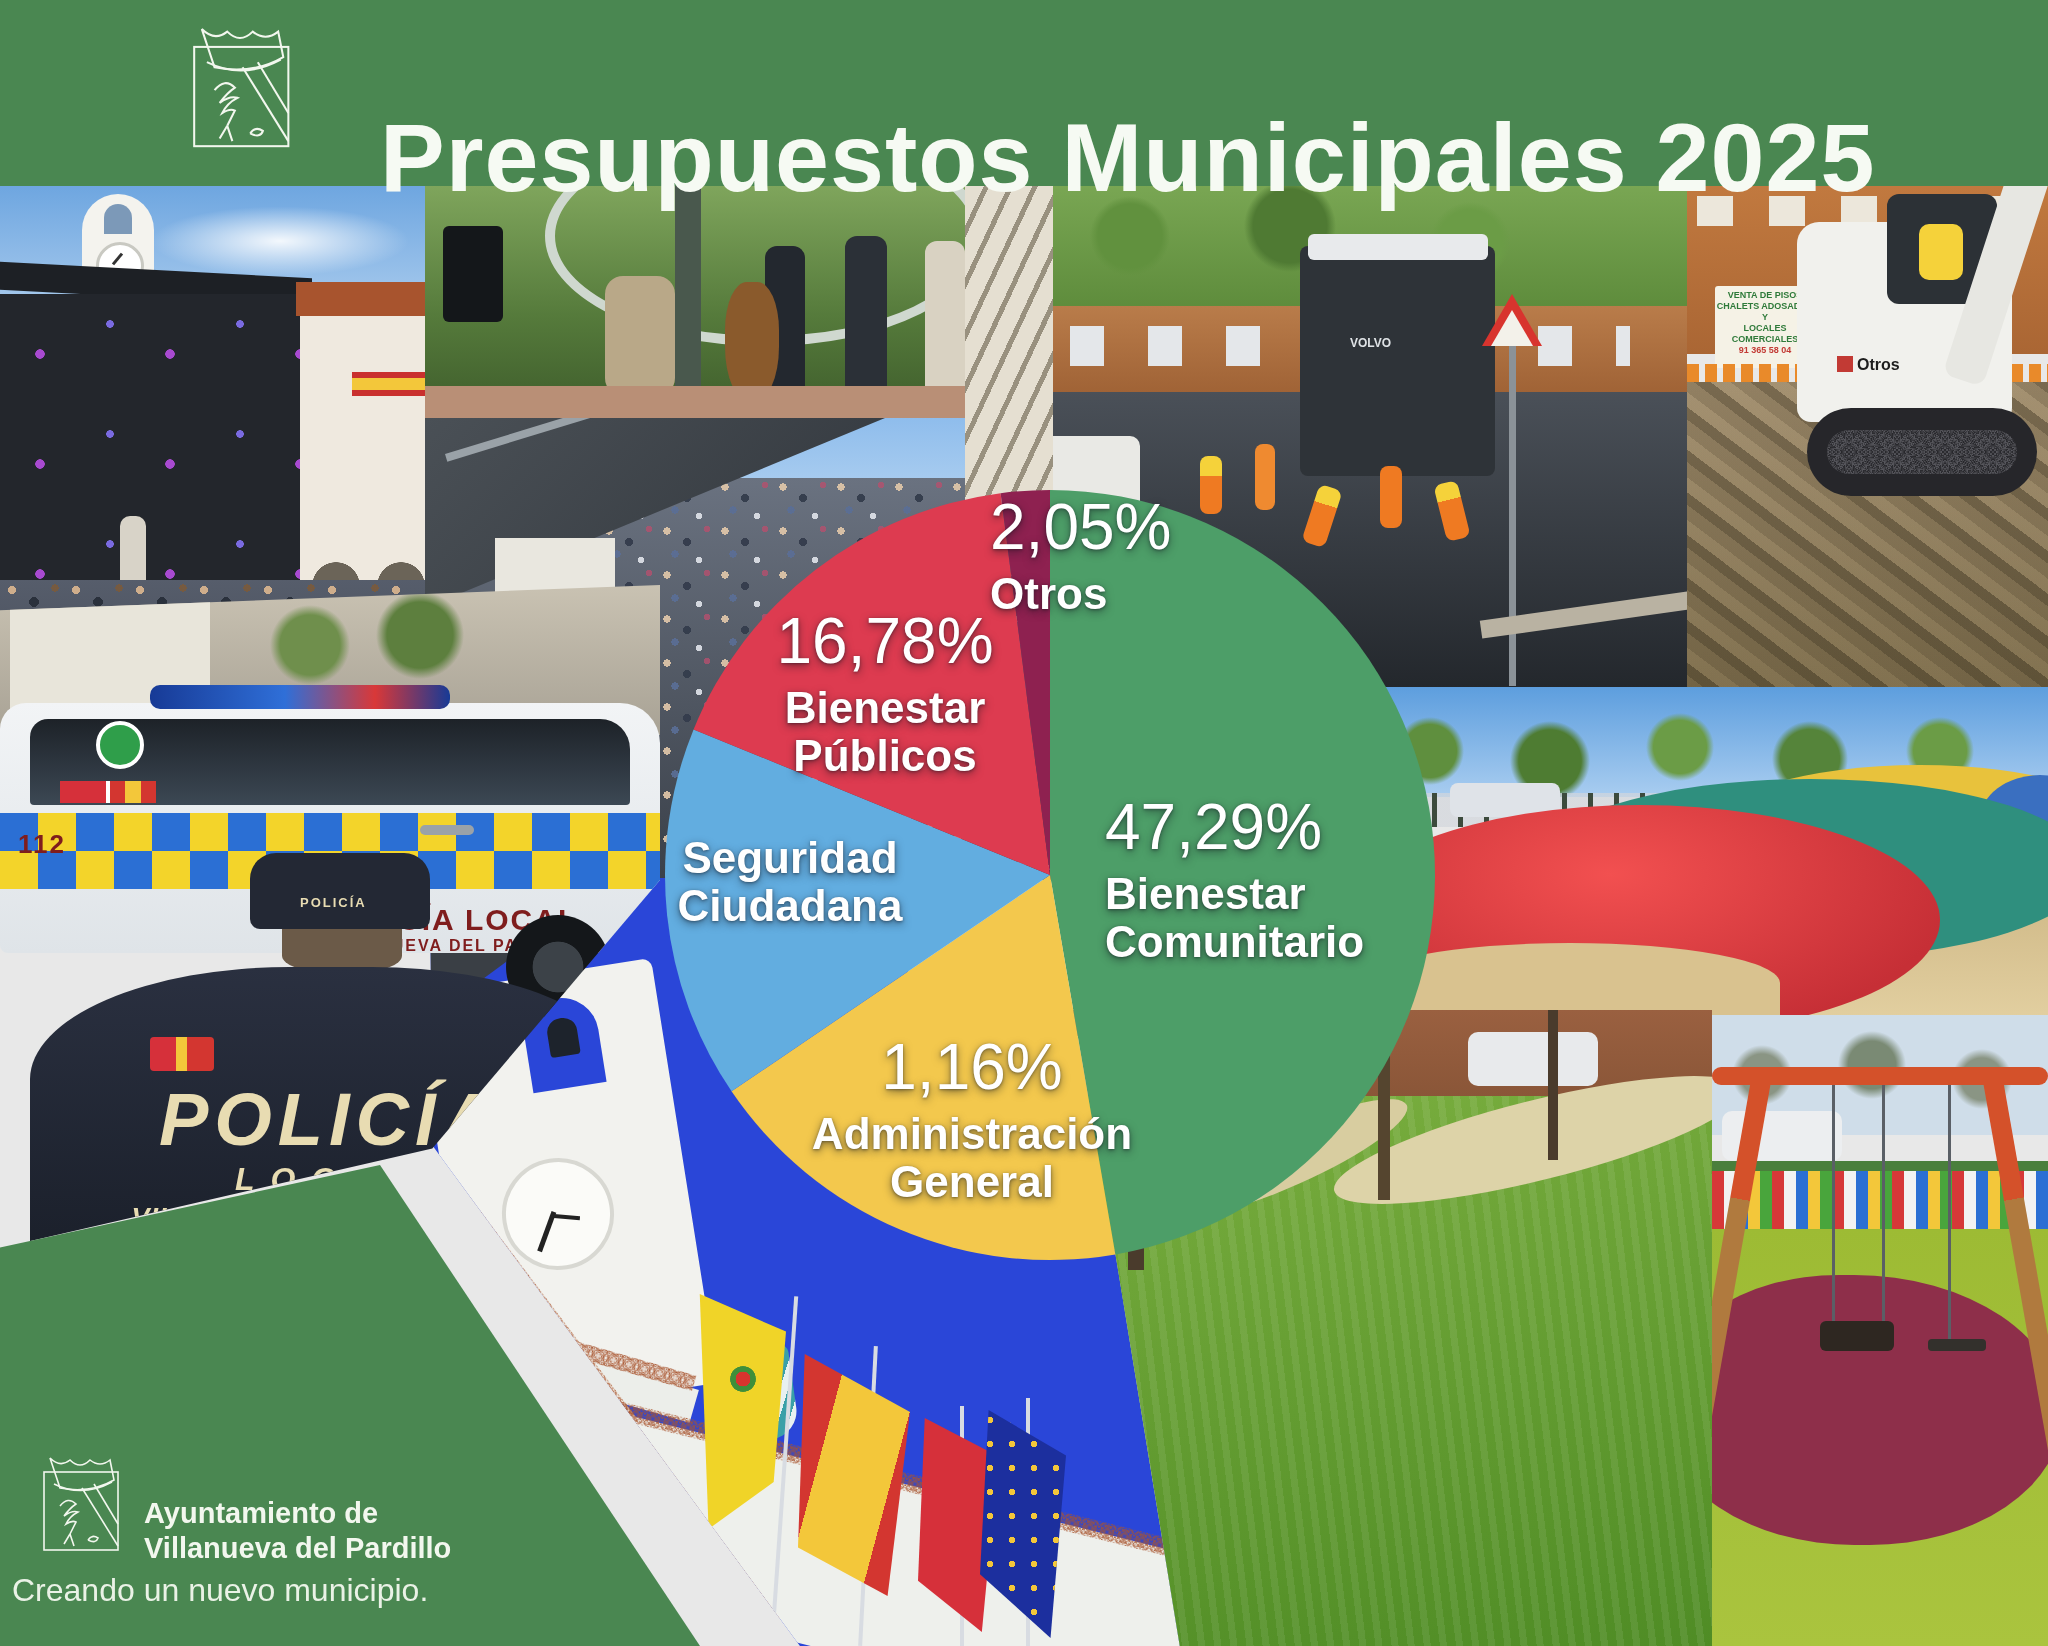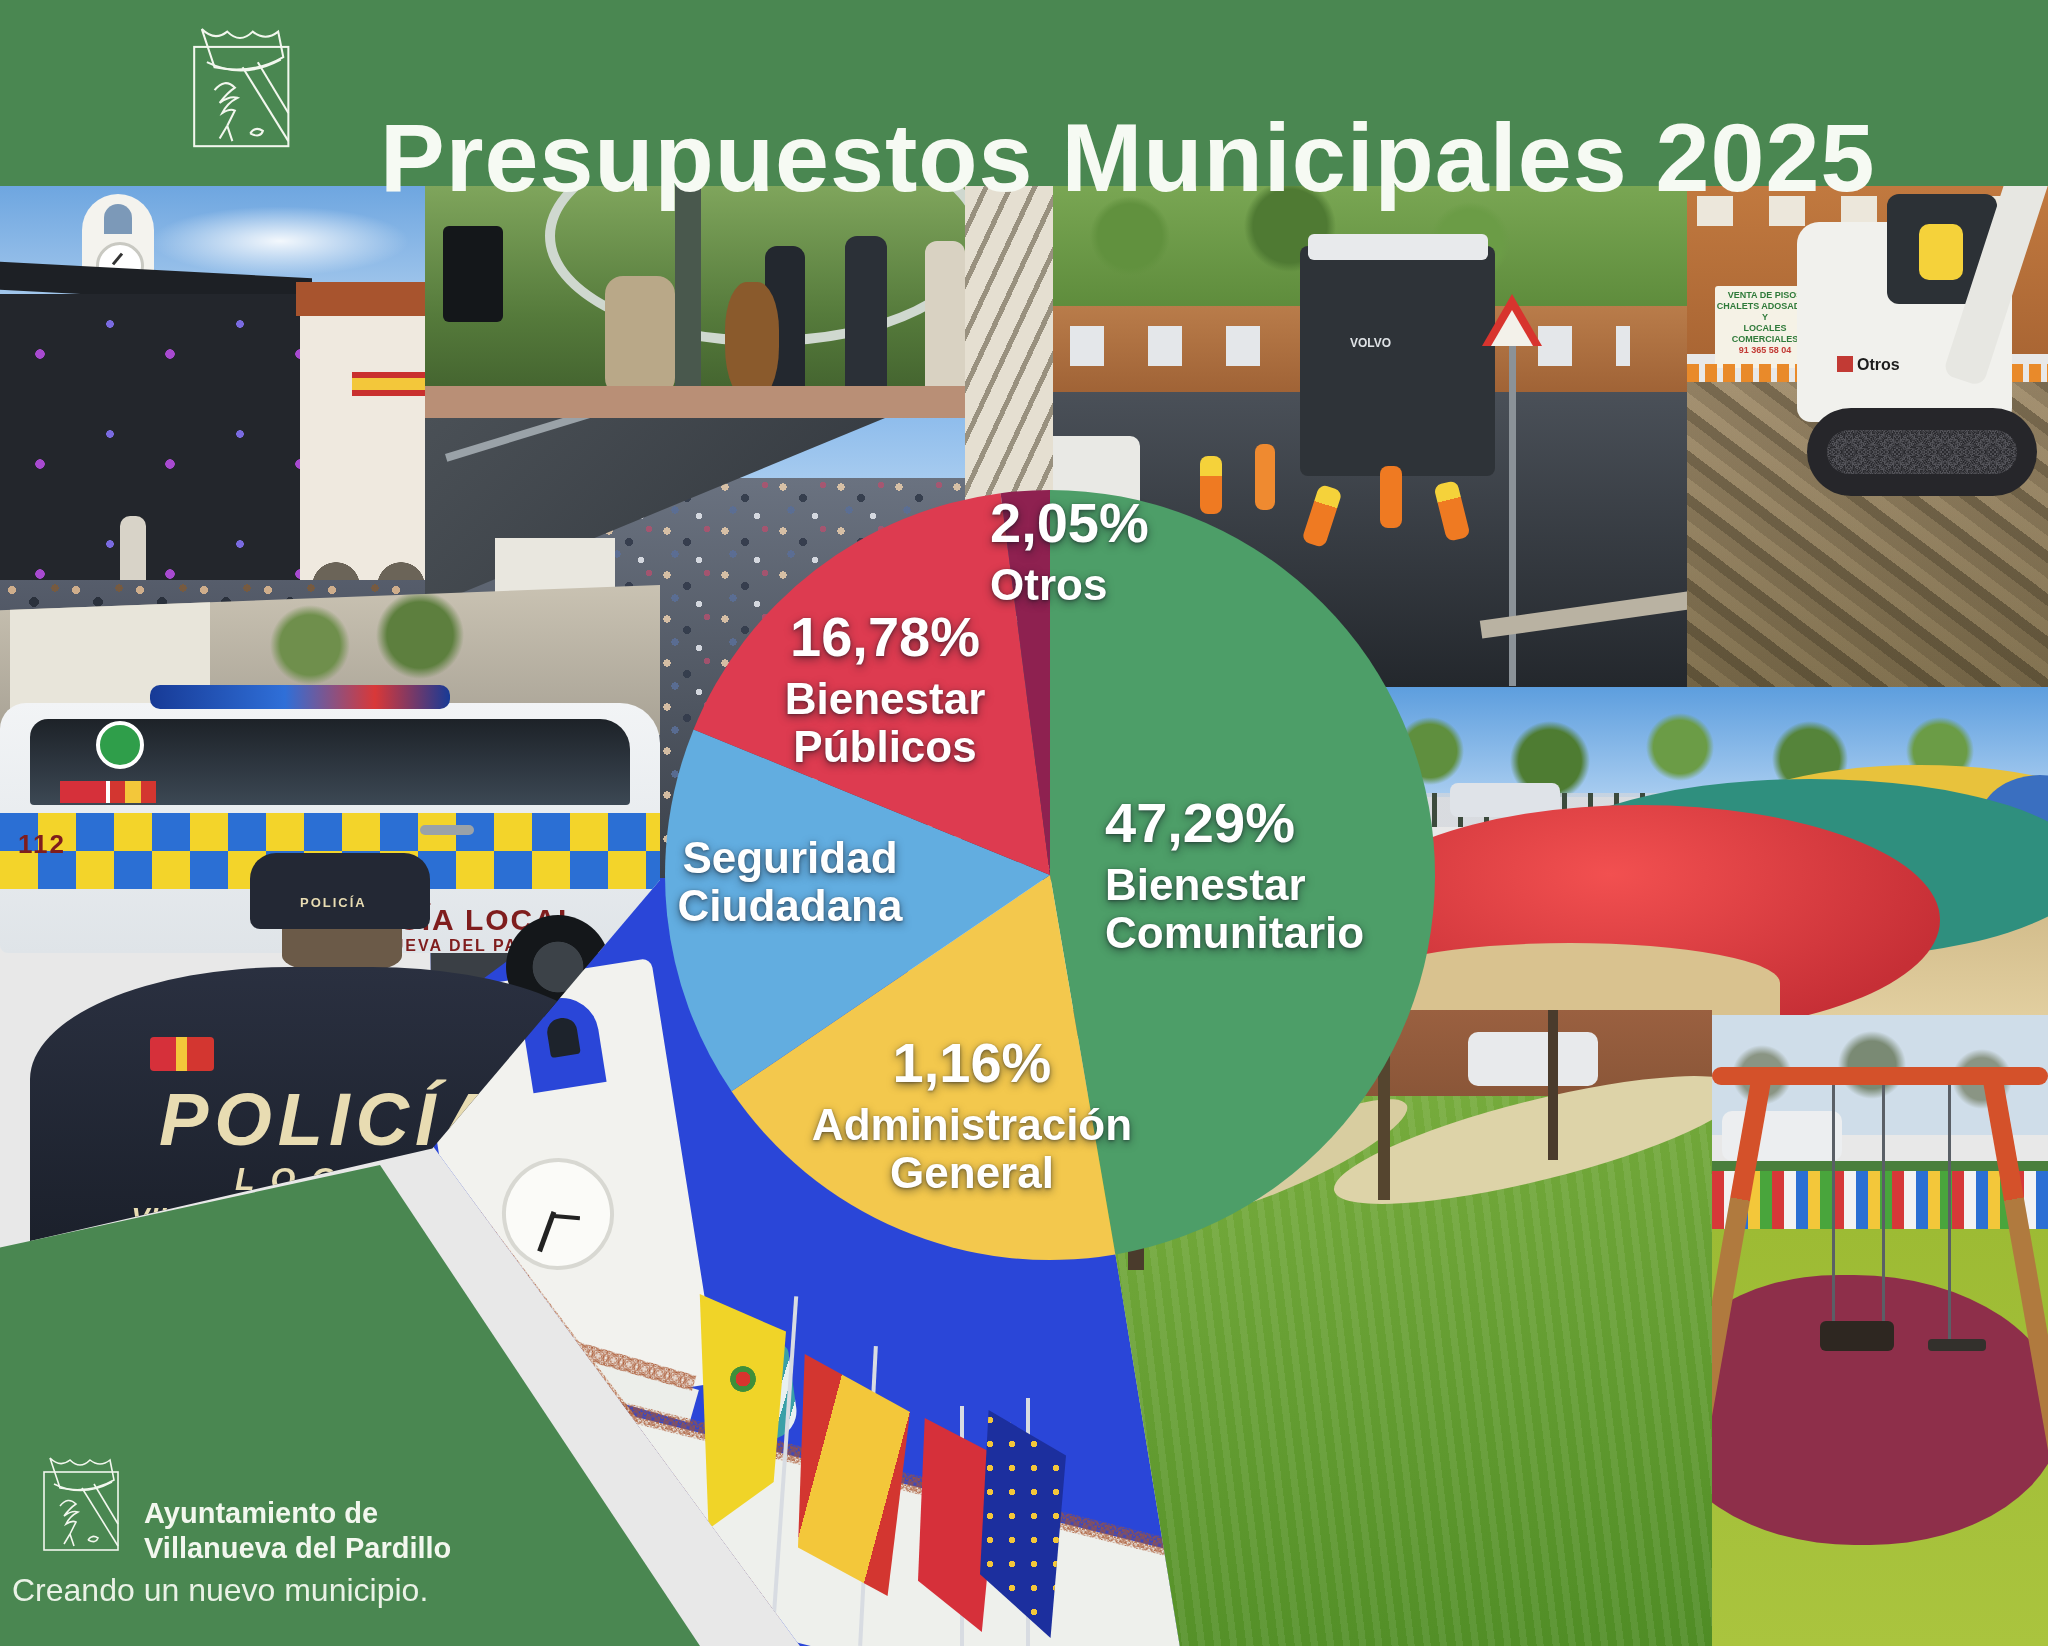--- a/index.html
+++ b/index.html
@@ -35,21 +35,21 @@
       radial-gradient(circle 5px at 42px 38px, rgba(225,228,235,.9) 60%, transparent 61%),
       linear-gradient(180deg,#6a7280,#3a4049);
     background-size:58px 44px,58px 44px,58px 44px,58px 44px,58px 44px,cover;}
   .grass-mottle{background-image:repeating-linear-gradient(83deg,rgba(255,255,255,.08) 0 7px,transparent 7px 16px),
       linear-gradient(170deg,#7cb040,#4f8c25);}
   .rubble{background-image:repeating-linear-gradient(37deg,#a79e8b 0 12px,#8a8270 12px 22px,#bdb4a1 22px 34px),
       linear-gradient(#6f675a,#57503f);background-blend-mode:overlay;}
 
   
   .lbl{z-index:30;color:#fff;text-shadow:0 3px 8px rgba(15,20,30,.5),0 1px 3px rgba(15,20,30,.45);}
-  .lbl .pct{font-size:56px;font-weight:700;}
+  .lbl .pct{font-size:64px;font-weight:400;}
   .lbl .cat{font-size:44px;font-weight:700;line-height:1.08;margin-top:6px;}
   #lbl-bienestar{left:1105px;top:790px;width:340px;text-align:left;}
   #lbl-administracion{left:772px;top:1030px;width:400px;text-align:center;}
   #lbl-seguridad{left:640px;top:828px;width:300px;text-align:center;}
   #lbl-servicios{left:760px;top:604px;width:250px;text-align:center;}
   #lbl-otros{left:990px;top:490px;width:260px;text-align:left;}
 
   
   #green-corner{left:0;top:1148px;width:800px;height:498px;background:#4a8751;z-index:20;
     clip-path:polygon(0 20%,47.5% 3.4%,87.5% 100%,0 100%);}

